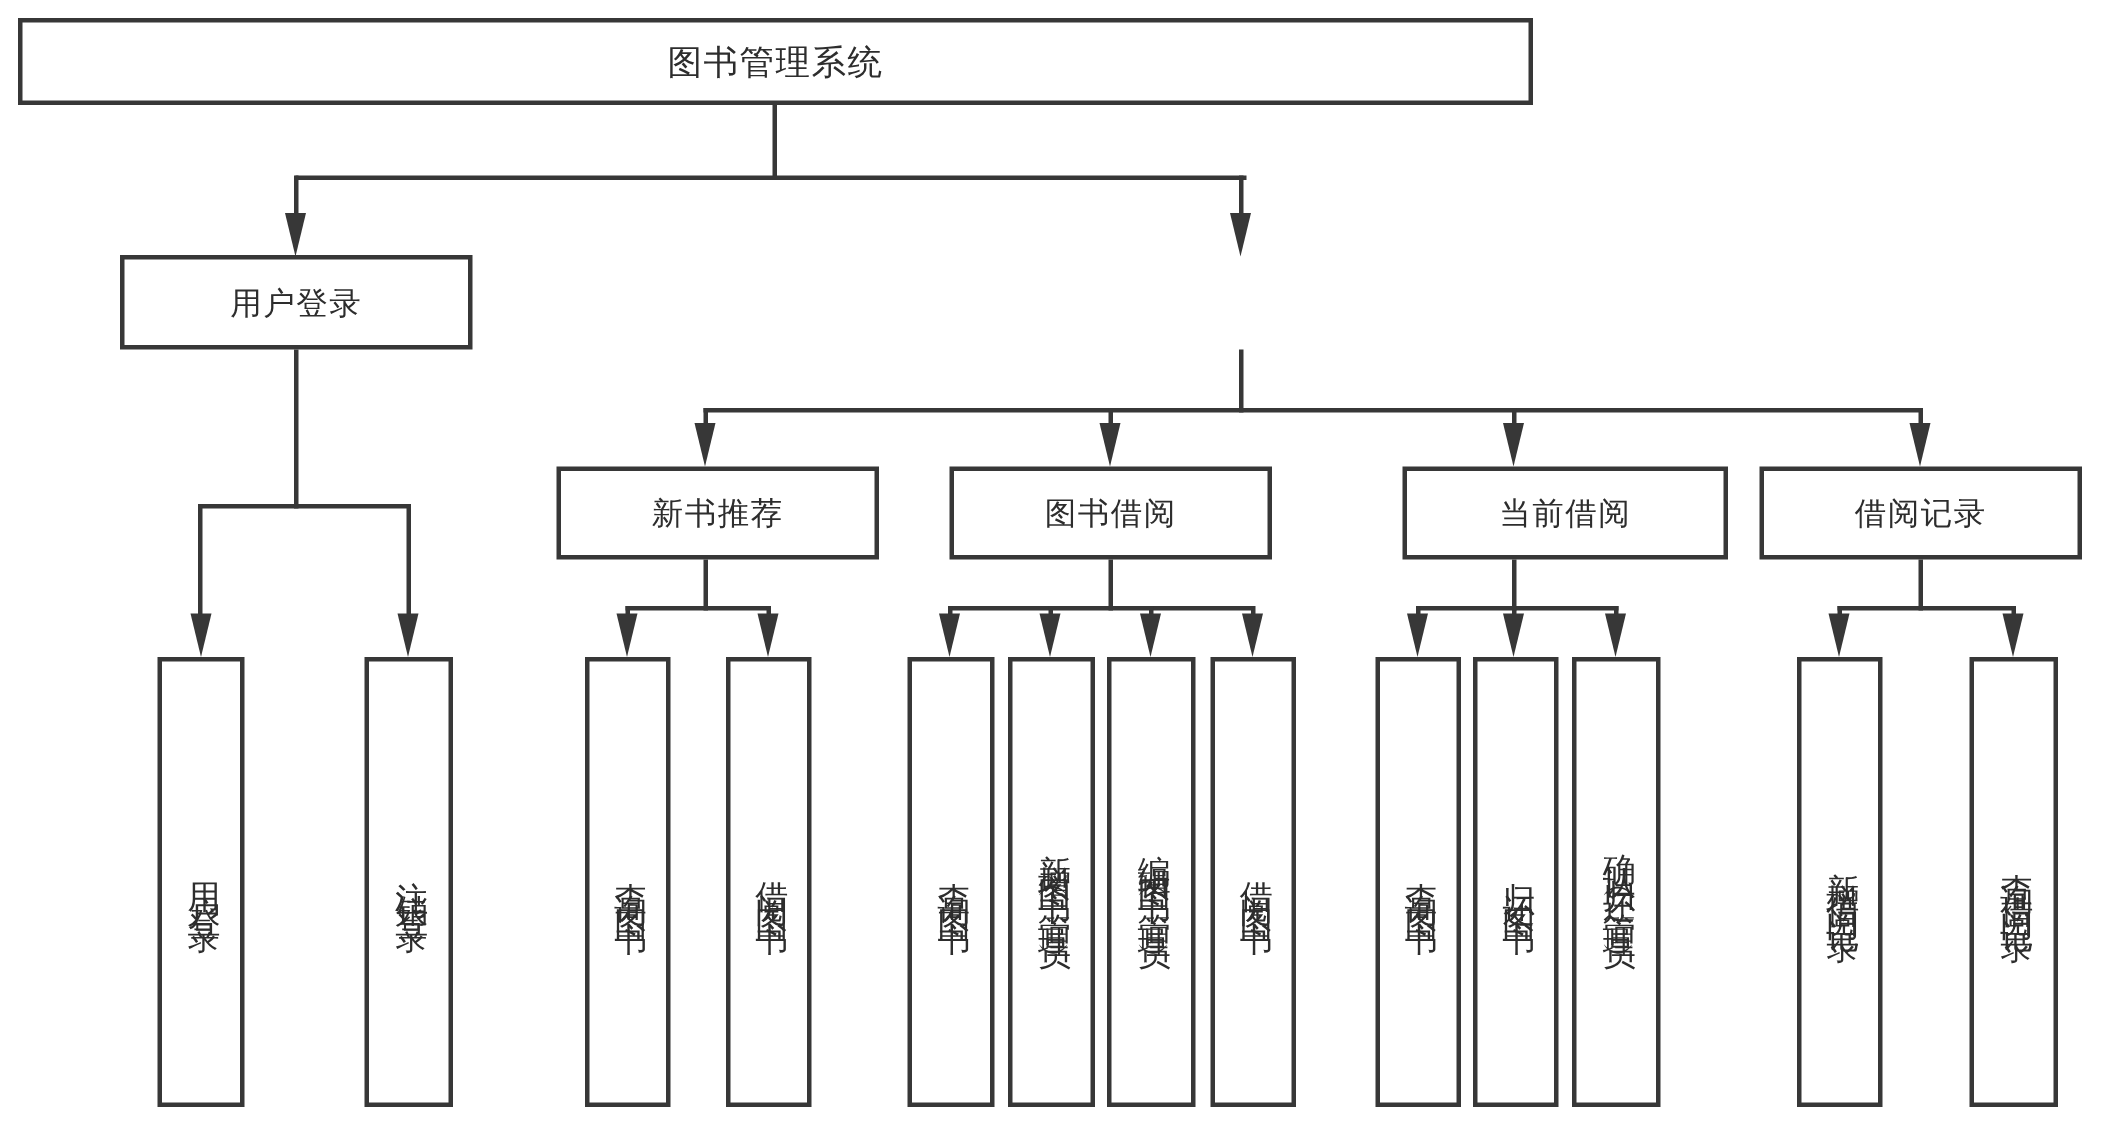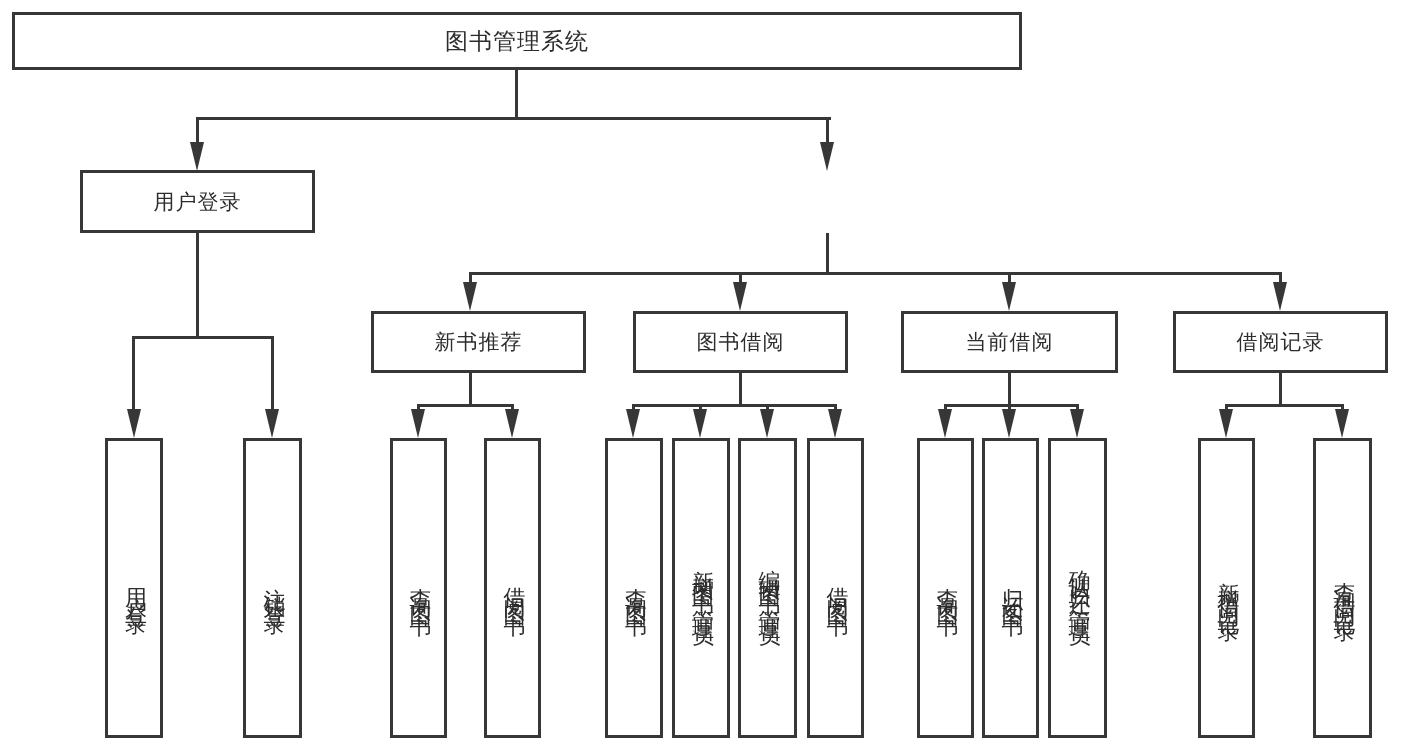--- a/index.html
+++ b/index.html
@@ -61,21 +61,21 @@
 <body>
 
 <div id="canvas">
 
   <div class="box" style="left:12px;top:12px;width:1010px;height:58px;font-size:23px;">图书管理系统</div>
 
   <div class="box" style="left:80px;top:170px;width:235px;height:63px;">用户登录</div>
 
   <div class="box" style="left:347px;top:311px;width:215px;height:62px;margin-left:24px;">新书推荐</div>
   <div class="box" style="left:633px;top:311px;width:215px;height:62px;text-align:center;">图书借阅</div>
-  <div class="box" style="left:901px;top:311px;width:217px;height:62px;">当前借阅</div>
+  <div class="box" style="left:935px;top:311px;width:217px;height:62px;">当前借阅</div>
   <div class="box" style="left:1173px;top:311px;width:215px;height:62px;">借阅记录</div>
 
   <div class="vbox" style="left:105px;top:438px;width:58px;height:300px;">用户登录</div>
   <div class="vbox" style="left:243px;top:438px;width:59px;height:300px;">注销登录</div>
 
   <div class="vbox" style="left:390px;top:438px;width:57px;height:300px;">查询图书</div>
   <div class="vbox" style="left:484px;top:438px;width:57px;height:300px;">借阅图书</div>
 
   <div class="vbox" style="left:605px;top:438px;width:58px;height:300px;">查询图书</div>
   <div class="vbox" style="left:672px;top:438px;width:58px;height:300px;letter-spacing:8px;">新增图书（管理员）</div>

